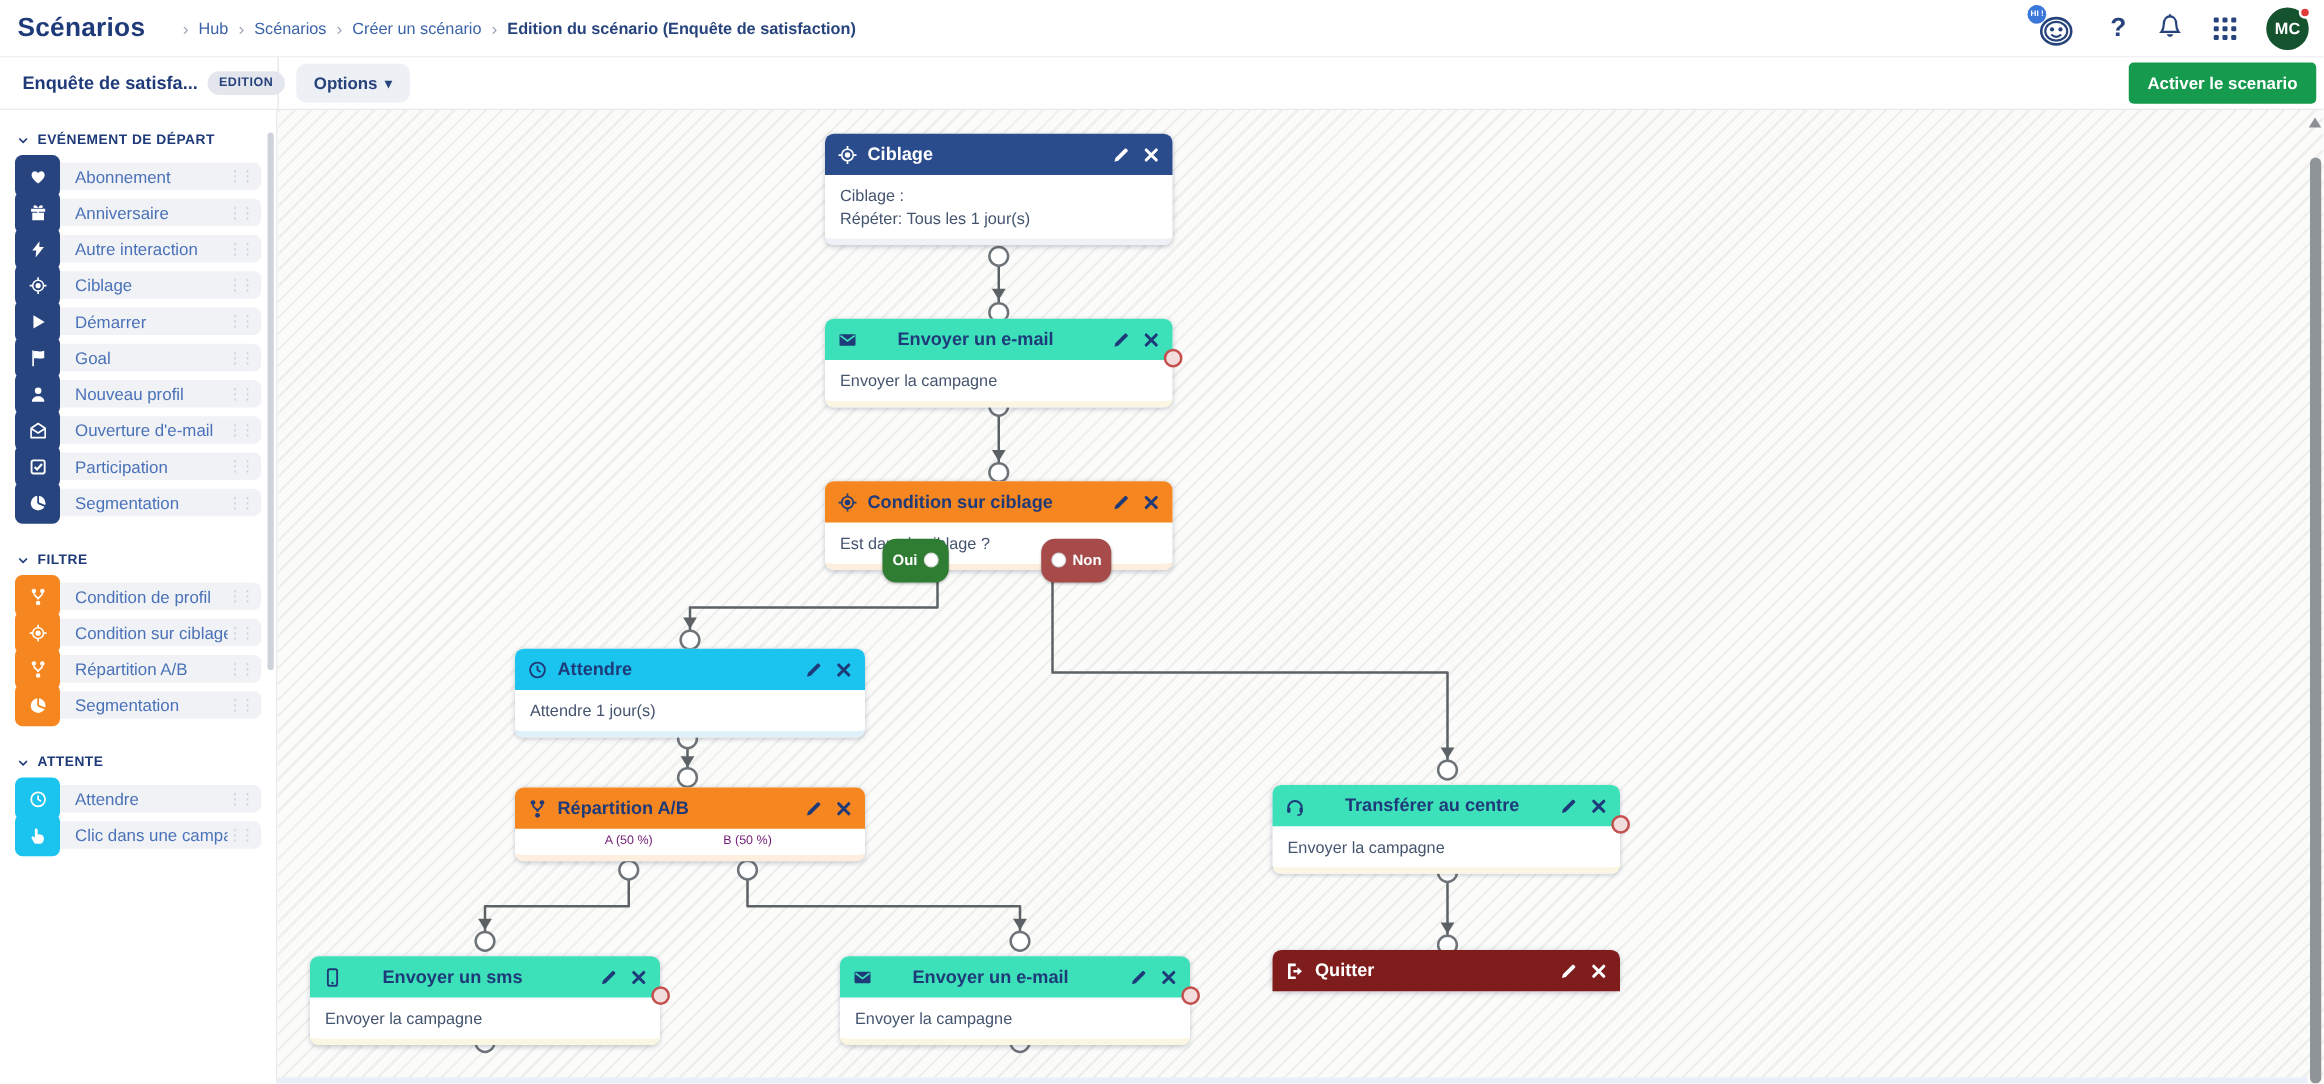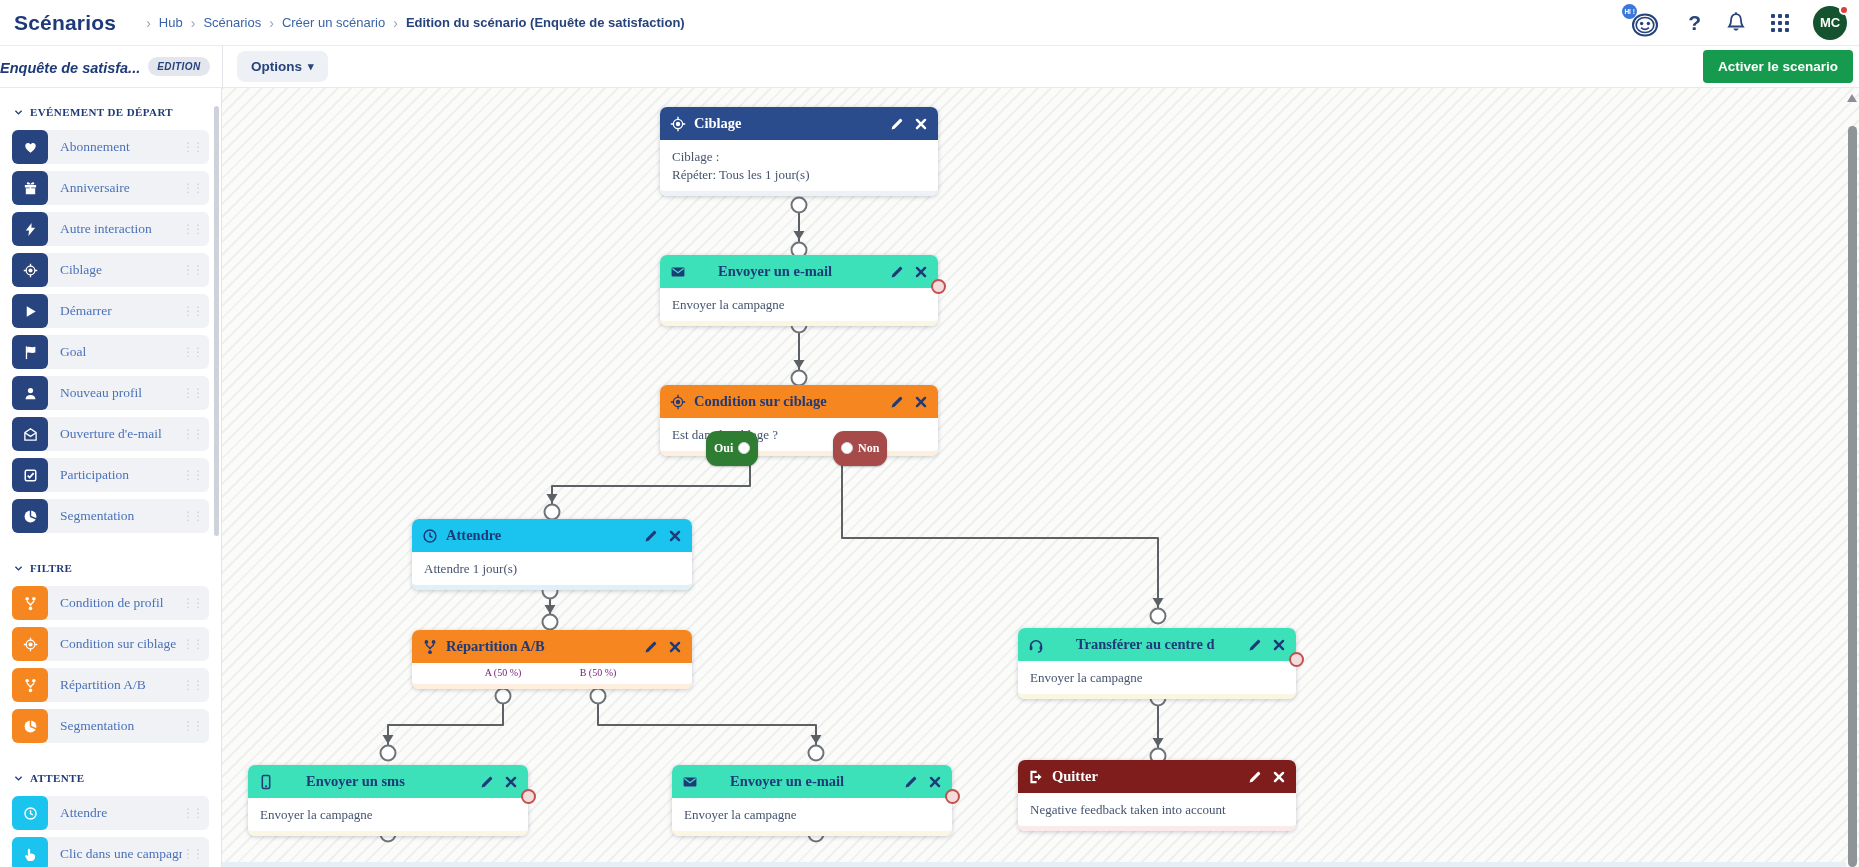--- a/index.html
+++ b/index.html
@@ -22,42 +22,42 @@
             border-radius:50%;width:15px;height:15px;display:flex;align-items:center;justify-content:center;}
   .bell svg{width:22px;height:22px;color:#27437c;}
   .grid-icon{display:grid;grid-template-columns:repeat(3,4px);grid-template-rows:repeat(3,4px);gap:3px;}
   .grid-icon i{width:4px;height:4px;background:#27437c;border-radius:1px;}
   .avatar{position:relative;width:34px;height:34px;border-radius:50%;background:#14532d;color:#fff;
           display:flex;align-items:center;justify-content:center;font-size:13px;font-weight:700;}
   .avatar .dot{position:absolute;top:-1px;right:-2px;width:10px;height:10px;border-radius:50%;background:#e23b3b;border:2px solid #fff;}
 
   
   .toolbar{height:42px;display:flex;align-items:center;border-bottom:1px solid #e7e9ee;background:#fff;}
-  .tb-left{width:222px;display:flex;align-items:flex-end;padding-left:0;flex-shrink:0;font-style:italic;}
+  .tb-left{width:222px;display:flex;align-items:center;padding-left:18px;flex-shrink:0;}
   .scenario-name{font-size:14.5px;font-weight:700;color:#1e3a78;white-space:nowrap;}
   .edition-badge{margin-left:8px;background:#e3e6ec;color:#27437c;font-size:10px;font-weight:700;
                  padding:4px 9px;border-radius:10px;letter-spacing:.4px;}
   .tb-divider{width:1px;height:42px;background:#e2e5ea;}
   .options-btn{margin-left:14px;background:#edf0f5;color:#27437c;font-size:13.5px;font-weight:600;
                border:none;border-radius:8px;padding:8px 14px;display:flex;align-items:center;gap:6px;cursor:pointer;}
   .caret{font-size:11px;color:#27437c;}
   .activate-btn{margin-left:auto;margin-right:6px;background:#159a4e;color:#fff;font-weight:700;font-size:13.5px;
                 border:none;border-radius:4px;padding:9px 15px;cursor:pointer;}
 
   
-  .main{display:flex;height:779px;font-family:Liberation Serif, serif;}
+  .main{display:flex;height:779px;}
 
   
   .sidebar{width:222px;flex-shrink:0;background:#fff;border-right:1px solid #e3e5e9;position:relative;
            padding:18px 12px 0 12px;overflow:hidden;}
   .sec-title{display:flex;align-items:center;gap:7px;font-size:11px;font-weight:700;color:#1e3a78;
              letter-spacing:.4px;margin:0 0 12px 2px;}
   .sec-title svg{width:9px;height:9px;color:#1e3a78;}
   .sec-gap{height:22px;}
-  .s-item{display:flex;align-items:center;background:#f1f2f6;border-radius:6px;height:34px;margin-bottom:7px;cursor:grab;}
+  .s-item{display:flex;align-items:center;background:#f1f2f6;border-radius:6px;height:22px;margin-bottom:7px;cursor:grab;}
   .sq{width:36px;height:34px;border-radius:6px;display:flex;align-items:center;justify-content:center;flex-shrink:0;}
   .sq svg{width:15px;height:15px;color:#fff;}
   .sq.navy{background:#27447f;--sq:#27447f;}
   .sq.orange{background:#f6861f;--sq:#f6861f;}
   .sq.cyan{background:#1bc4ee;--sq:#1bc4ee;}
   .s-label{margin-left:12px;font-size:13.5px;color:#4a72b8;flex:1;white-space:nowrap;overflow:hidden;}
   .handle{margin-right:7px;color:#c9ced8;font-size:12px;letter-spacing:-2px;user-select:none;}
   .side-scroll{position:absolute;right:2px;top:18px;width:5px;height:430px;background:#ced3db;border-radius:3px;}
 
   
@@ -640,21 +640,20 @@
           <span class="ntitle">Quitter</span>
           <span class="nact">
             <svg>
                 <use href="#i-pencil"></use>
               </svg>
             <svg>
                 <use href="#i-x"></use>
               </svg>
           </span>
         </div>
-        <div class="nbody">Negative feedback taken into account</div>
       </div>
 
       <div class="canvas-bottom"></div>
       <div class="vscroll">
         <span class="arrow-up"></span>
         <span class="thumb"></span>
       </div>
     </div>
   </div>
 </div>

